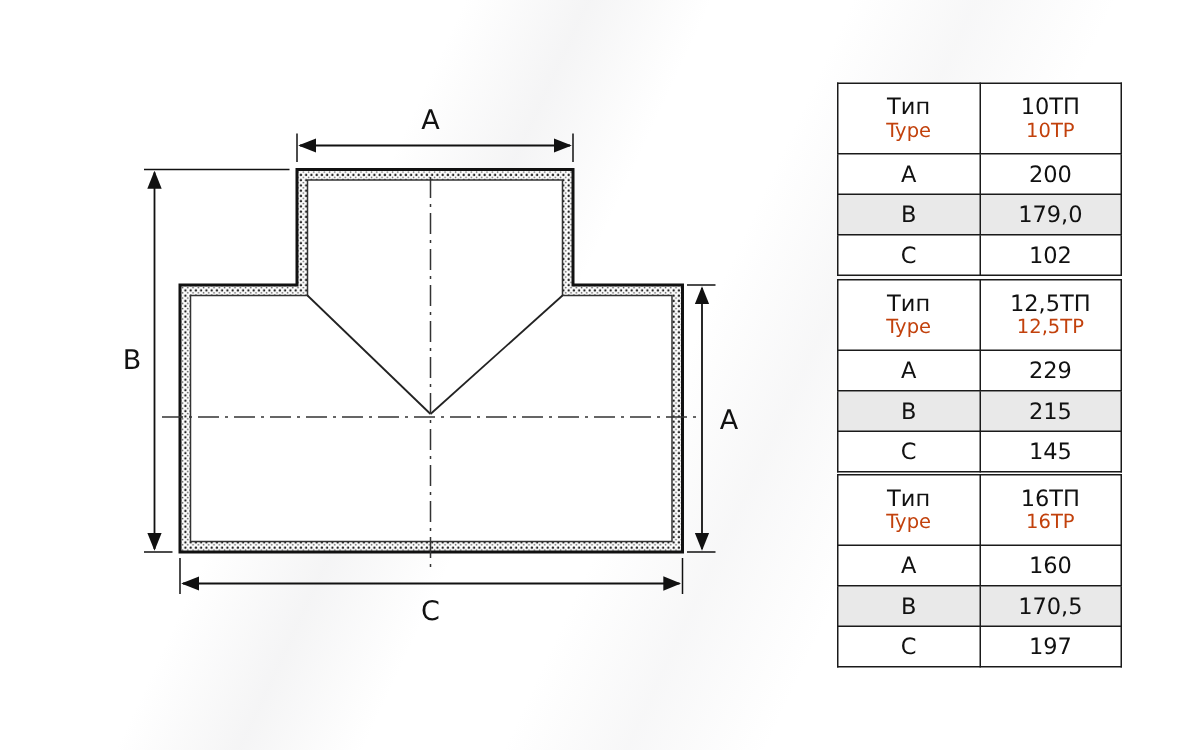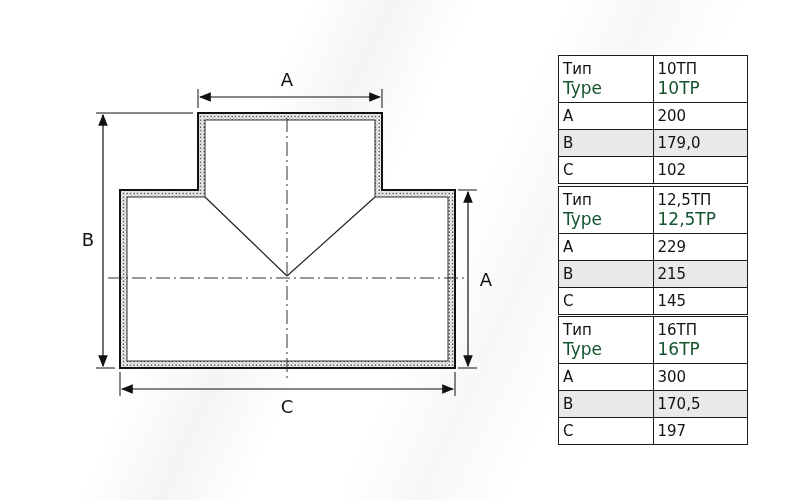--- a/index.html
+++ b/index.html
@@ -11,27 +11,27 @@
   }
   .streak{position:absolute;pointer-events:none;z-index:0;}
   .streak1{left:0;top:0;width:800px;height:500px;
     background:linear-gradient(115deg,transparent 30%,rgba(190,190,195,0.16) 38%,transparent 46%);}
   .streak2{left:0;top:0;width:800px;height:500px;
     background:linear-gradient(115deg,transparent 55%,rgba(190,190,195,0.12) 63%,transparent 72%);}
   .drawing-wrap{position:absolute;left:0;top:0;width:545px;height:500px;z-index:1;}
   svg text{font-family:"DejaVu Sans","Liberation Sans",sans-serif;font-size:18px;fill:#111;}
   .spec-table{
     position:absolute;z-index:1;border-collapse:collapse;background:#fff;
-    font-size:15px;table-layout:fixed;width:190px;
+    font-size:15px;text-align:center;table-layout:fixed;width:190px;
   }
   .spec-table td{border:1px solid #1a1a1a;padding:2px 4px;height:22px;}
   .spec-table tr.hdr td{height:40px;padding:3px 4px;}
   .spec-table tr.shade td{background:#e9e9e9;}
   .spec-table .ru{display:block;font-size:15px;color:#111;line-height:1.2;}
-  .spec-table .en{display:block;font-size:17px;color:#14532d;line-height:1.2;}
+  .spec-table .en{display:block;font-size:13px;color:#c2410c;line-height:1.2;}
   .t1{left:558px;top:55px;}
   .t2{left:558px;top:186px;}
   .t3{left:558px;top:316px;}
 </style>
 </head>
 <body>
 
 <div class="streak streak1"></div>
 <div class="streak streak2"></div>
 
@@ -140,21 +140,21 @@
       <span class="ru">Тип</span>
       <span class="en">Type</span>
     </td>
     <td>
       <span class="ru">16ТП</span>
       <span class="en">16TP</span>
     </td>
   </tr>
   <tr>
     <td>A</td>
-    <td>300</td>
+    <td>160</td>
   </tr>
   <tr class="shade">
     <td>B</td>
     <td>170,5</td>
   </tr>
   <tr>
     <td>C</td>
     <td>197</td>
   </tr>
 </tbody>

